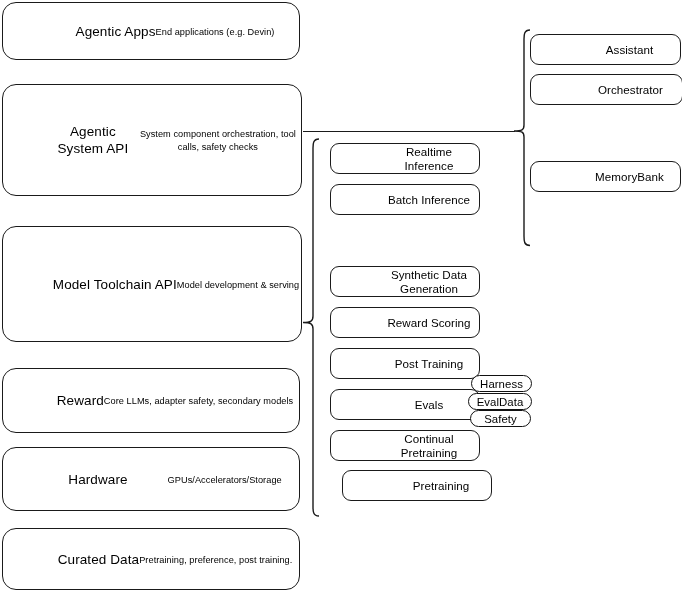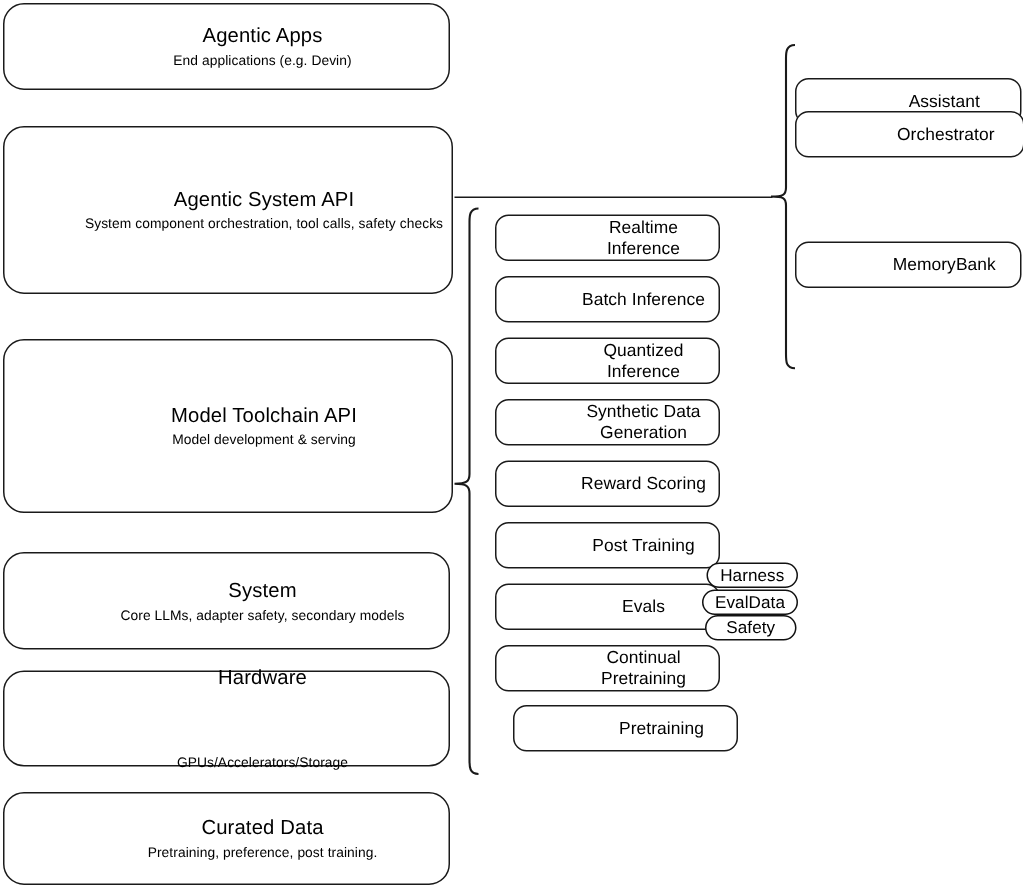--- a/index.html
+++ b/index.html
@@ -18,21 +18,21 @@
     overflow: hidden;
     background: #ffffff;
   }
   .box {
     position: absolute;
     box-sizing: border-box;
     border: 1.4px solid #1a1a1a;
     background: #ffffff;
     border-radius: 13px;
     display: flex;
-    flex-direction: column;
+    flex-direction: row;
     align-items: center;
     justify-content: center;
     text-align: center;
     padding-left: 48px;
   }
   .layer {
     border-radius: 14px;
   }
   .layer .title {
     font-size: 13.5px;
@@ -97,21 +97,21 @@
     <div class="title">Agentic System API</div>
     <div class="subtitle">System component orchestration, tool calls, safety checks</div>
   </div>
 
   <div class="box layer" style="left:2px; top:226px; width:300px; height:116px;">
     <div class="title">Model Toolchain API</div>
     <div class="subtitle">Model development &amp; serving</div>
   </div>
 
   <div class="box layer" style="left:2px; top:368px; width:298px; height:65px;">
-    <div class="title">System</div>
+    <div class="title">Reward</div>
     <div class="subtitle">Core LLMs, adapter safety, secondary models</div>
   </div>
 
   <div class="box layer" style="left:2px; top:447px; width:298px; height:64px;gap:40px;">
     <div class="title">Hardware</div>
     <div class="subtitle">GPUs/Accelerators/Storage</div>
   </div>
 
   <div class="box layer" style="left:2px; top:528px; width:298px; height:62px;">
     <div class="title">Curated Data</div>
@@ -133,23 +133,20 @@
                C10 102 12 103 12 108 L12 207 C12 212 12 216.5 18 216.5" fill="none" stroke="#1a1a1a" stroke-width="1.4"></path>
     </svg>
   </div>
 
   <div class="box chip" style="left:330px; top:143px; width:150px; height:31px;">
     <span>Realtime Inference</span>
   </div>
   <div class="box chip" style="left:330px; top:184px; width:150px; height:31px;">
     <span>Batch Inference</span>
   </div>
-  <div class="box chip" style="left:330px; top:225px; width:150px; height:31px;">
-    <span>Quantized Inference</span>
-  </div>
   <div class="box chip" style="left:330px; top:266px; width:150px; height:31px;">
     <span>Synthetic Data Generation</span>
   </div>
   <div class="box chip" style="left:330px; top:307px; width:150px; height:31px;">
     <span>Reward Scoring</span>
   </div>
   <div class="box chip" style="left:330px; top:348px; width:150px; height:31px;">
     <span>Post Training</span>
   </div>
   <div class="box chip" style="left:330px; top:389px; width:150px; height:31px;">
@@ -165,21 +162,21 @@
   <div class="pill" style="left:471px; top:375px; width:61px; height:17px;">
     <span>Harness</span>
   </div>
   <div class="pill" style="left:468px; top:393px; width:64px; height:17px;">
     <span>EvalData</span>
   </div>
   <div class="pill" style="left:470px; top:410px; width:61px; height:17px;">
     <span>Safety</span>
   </div>
 
-  <div class="box chip" style="left:530px; top:52px; width:151px; height:31px;">
+  <div class="box chip" style="left:530px; top:34px; width:151px; height:31px;">
     <span>Assistant</span>
   </div>
   <div class="box chip" style="left:530px; top:74px; width:153px; height:31px;">
     <span>Orchestrator</span>
   </div>
   <div class="box chip" style="left:530px; top:161px; width:151px; height:31px;">
     <span>MemoryBank</span>
   </div>
 
 </div>

